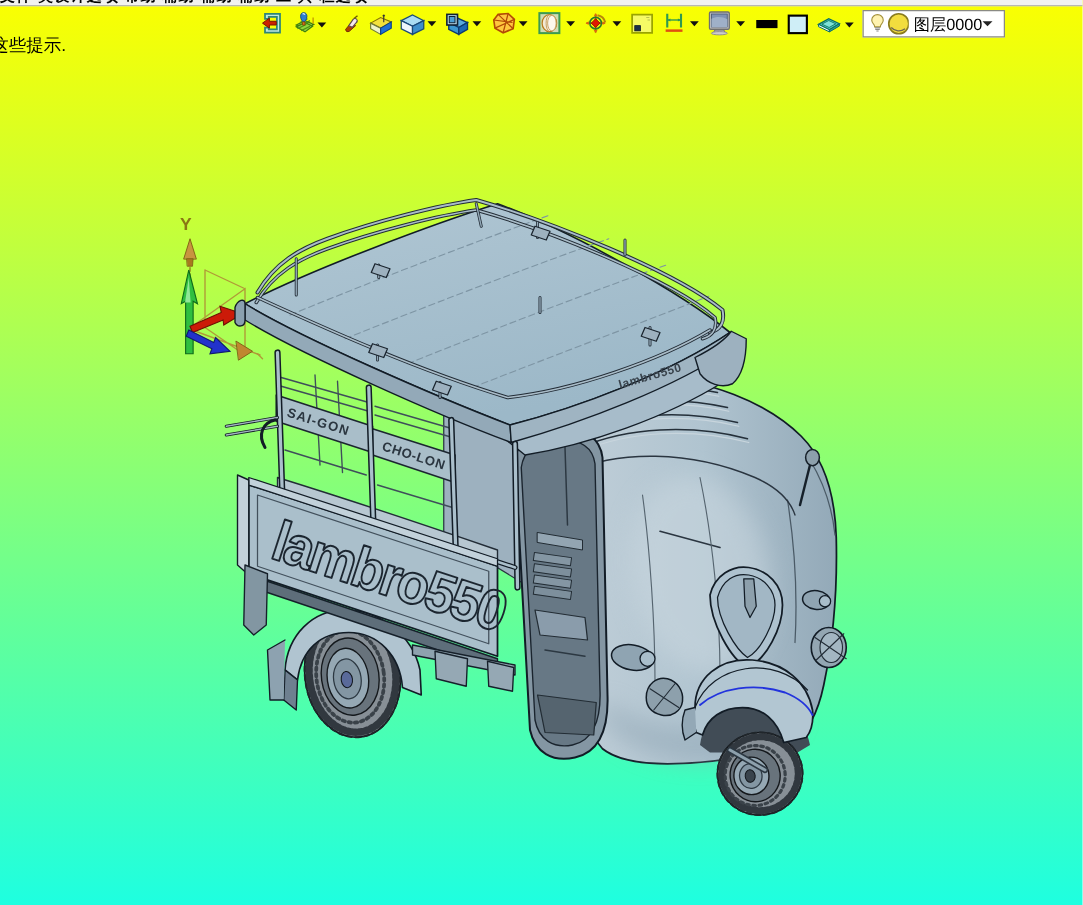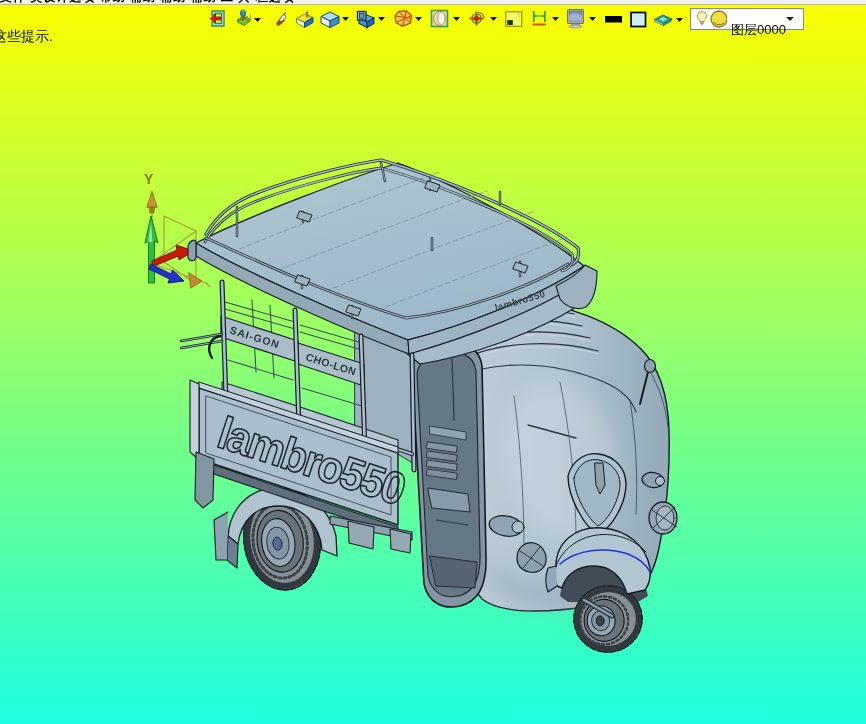--- a/index.html
+++ b/index.html
@@ -2,21 +2,21 @@
 <html><head><meta charset="utf-8">
 <style>
 html,body{margin:0;padding:0;width:866px;height:724px;overflow:hidden;}
 #root{position:absolute;top:0;left:0;width:866px;height:724px;
   background:linear-gradient(180deg,#fbff00 0px,#a2ff5e 300px,#62ff9a 500px,#1effe0 724px);
   font-family:"Liberation Sans",sans-serif;}
 #topstrip{position:absolute;top:0;left:0;width:866px;height:4px;background:#f2f2ef;border-bottom:1px solid #b8b8b2;overflow:hidden;}
 #topstrip span{position:absolute;top:-11px;left:0;font-size:12px;color:#000;white-space:nowrap;letter-spacing:1px;font-weight:bold;}
 #hint{position:absolute;top:28px;left:-7px;font-size:14px;color:#000;}
 #combo{position:absolute;top:8px;left:690px;width:112px;height:20px;background:#fff;border:1px solid #8a8a84;}
-#combo .txt{position:absolute;left:40px;top:12px;font-size:13px;color:#000;}
+#combo .txt{position:absolute;left:40px;top:2px;font-size:13px;color:#000;}
 #combo .arr{position:absolute;right:9px;top:8px;width:0;height:0;border-left:4px solid transparent;border-right:4px solid transparent;border-top:4.5px solid #222;}
 svg{position:absolute;top:0;left:0;}
 </style></head>
 <body>
 <div id="root">
   <div id="topstrip">
       <span>文件 英设计选项 帮助 辅助 辅助 辅助 工 具 栏选项</span>
     </div>
   <div id="hint">这些提示.</div>
 

